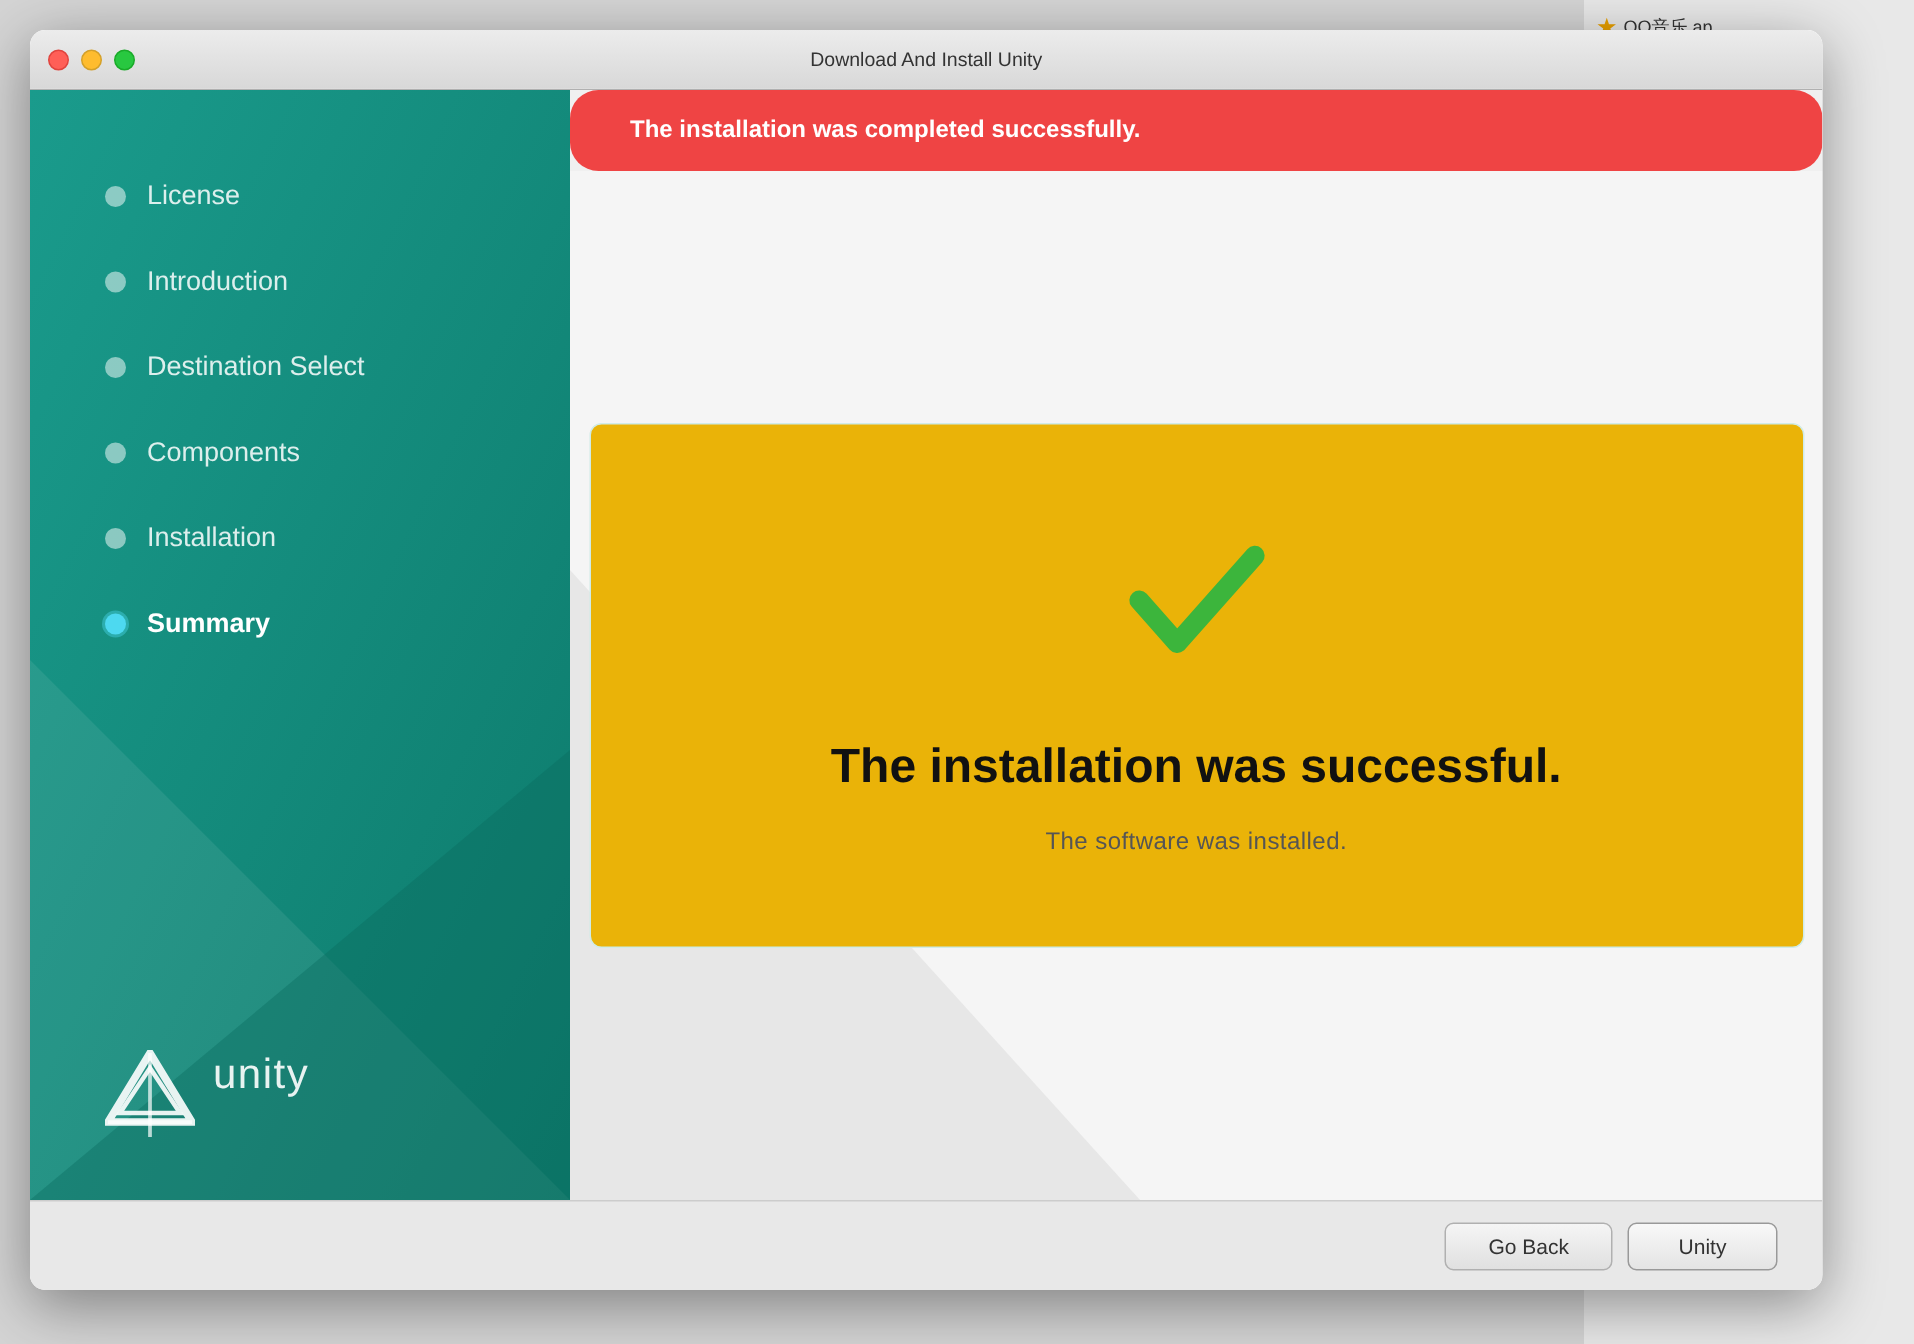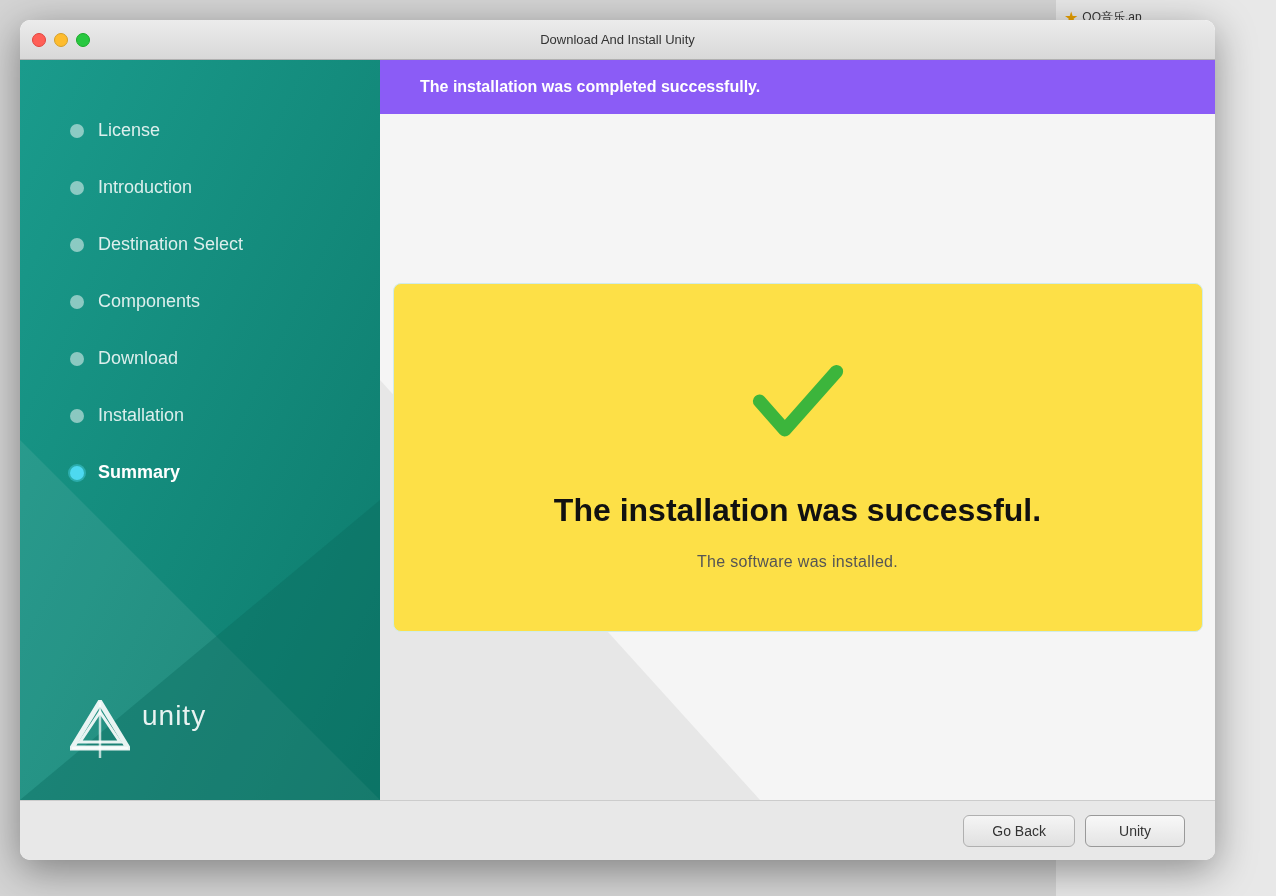--- a/index.html
+++ b/index.html
@@ -221,23 +221,24 @@
     
     .main-content {
       flex: 1;
       display: flex;
       flex-direction: column;
       background: #f0f0f0;
     }
 
     
     .top-banner {
-      background: #8b5cf6;
+      background: #ef4444;
       padding: 18px 40px;
       flex-shrink: 0;
+      border-radius: 19px;
     }
 
     .top-banner-text {
       font-size: 16px;
       font-weight: 700;
       color: #fff;
     }
 
     
     .content-panel {
@@ -256,21 +257,21 @@
       position: absolute;
       bottom: 0;
       left: 0;
       width: 0;
       height: 0;
       border-left: 380px solid rgba(200,200,200,0.3);
       border-top: 420px solid transparent;
     }
 
     .success-card {
-      background: #fde047;
+      background: #eab308;
       border: 1px solid #d0ece8;
       border-radius: 8px;
       width: 810px;
       padding: 60px 80px;
       display: flex;
       flex-direction: column;
       align-items: center;
       gap: 24px;
       position: relative;
       z-index: 1;
@@ -390,24 +391,20 @@
           <div class="step-item">
             <div class="step-dot"></div>
             <span class="step-label">Destination Select</span>
           </div>
           <div class="step-item">
             <div class="step-dot"></div>
             <span class="step-label">Components</span>
           </div>
           <div class="step-item">
             <div class="step-dot"></div>
-            <span class="step-label">Download</span>
-          </div>
-          <div class="step-item">
-            <div class="step-dot"></div>
             <span class="step-label">Installation</span>
           </div>
           <div class="step-item active">
             <div class="step-dot active"></div>
             <span class="step-label">Summary</span>
           </div>
         </div>
 
         <div class="sidebar-logo">
           <svg class="unity-logo-icon" viewBox="0 0 60 60" xmlns="http://www.w3.org/2000/svg">

